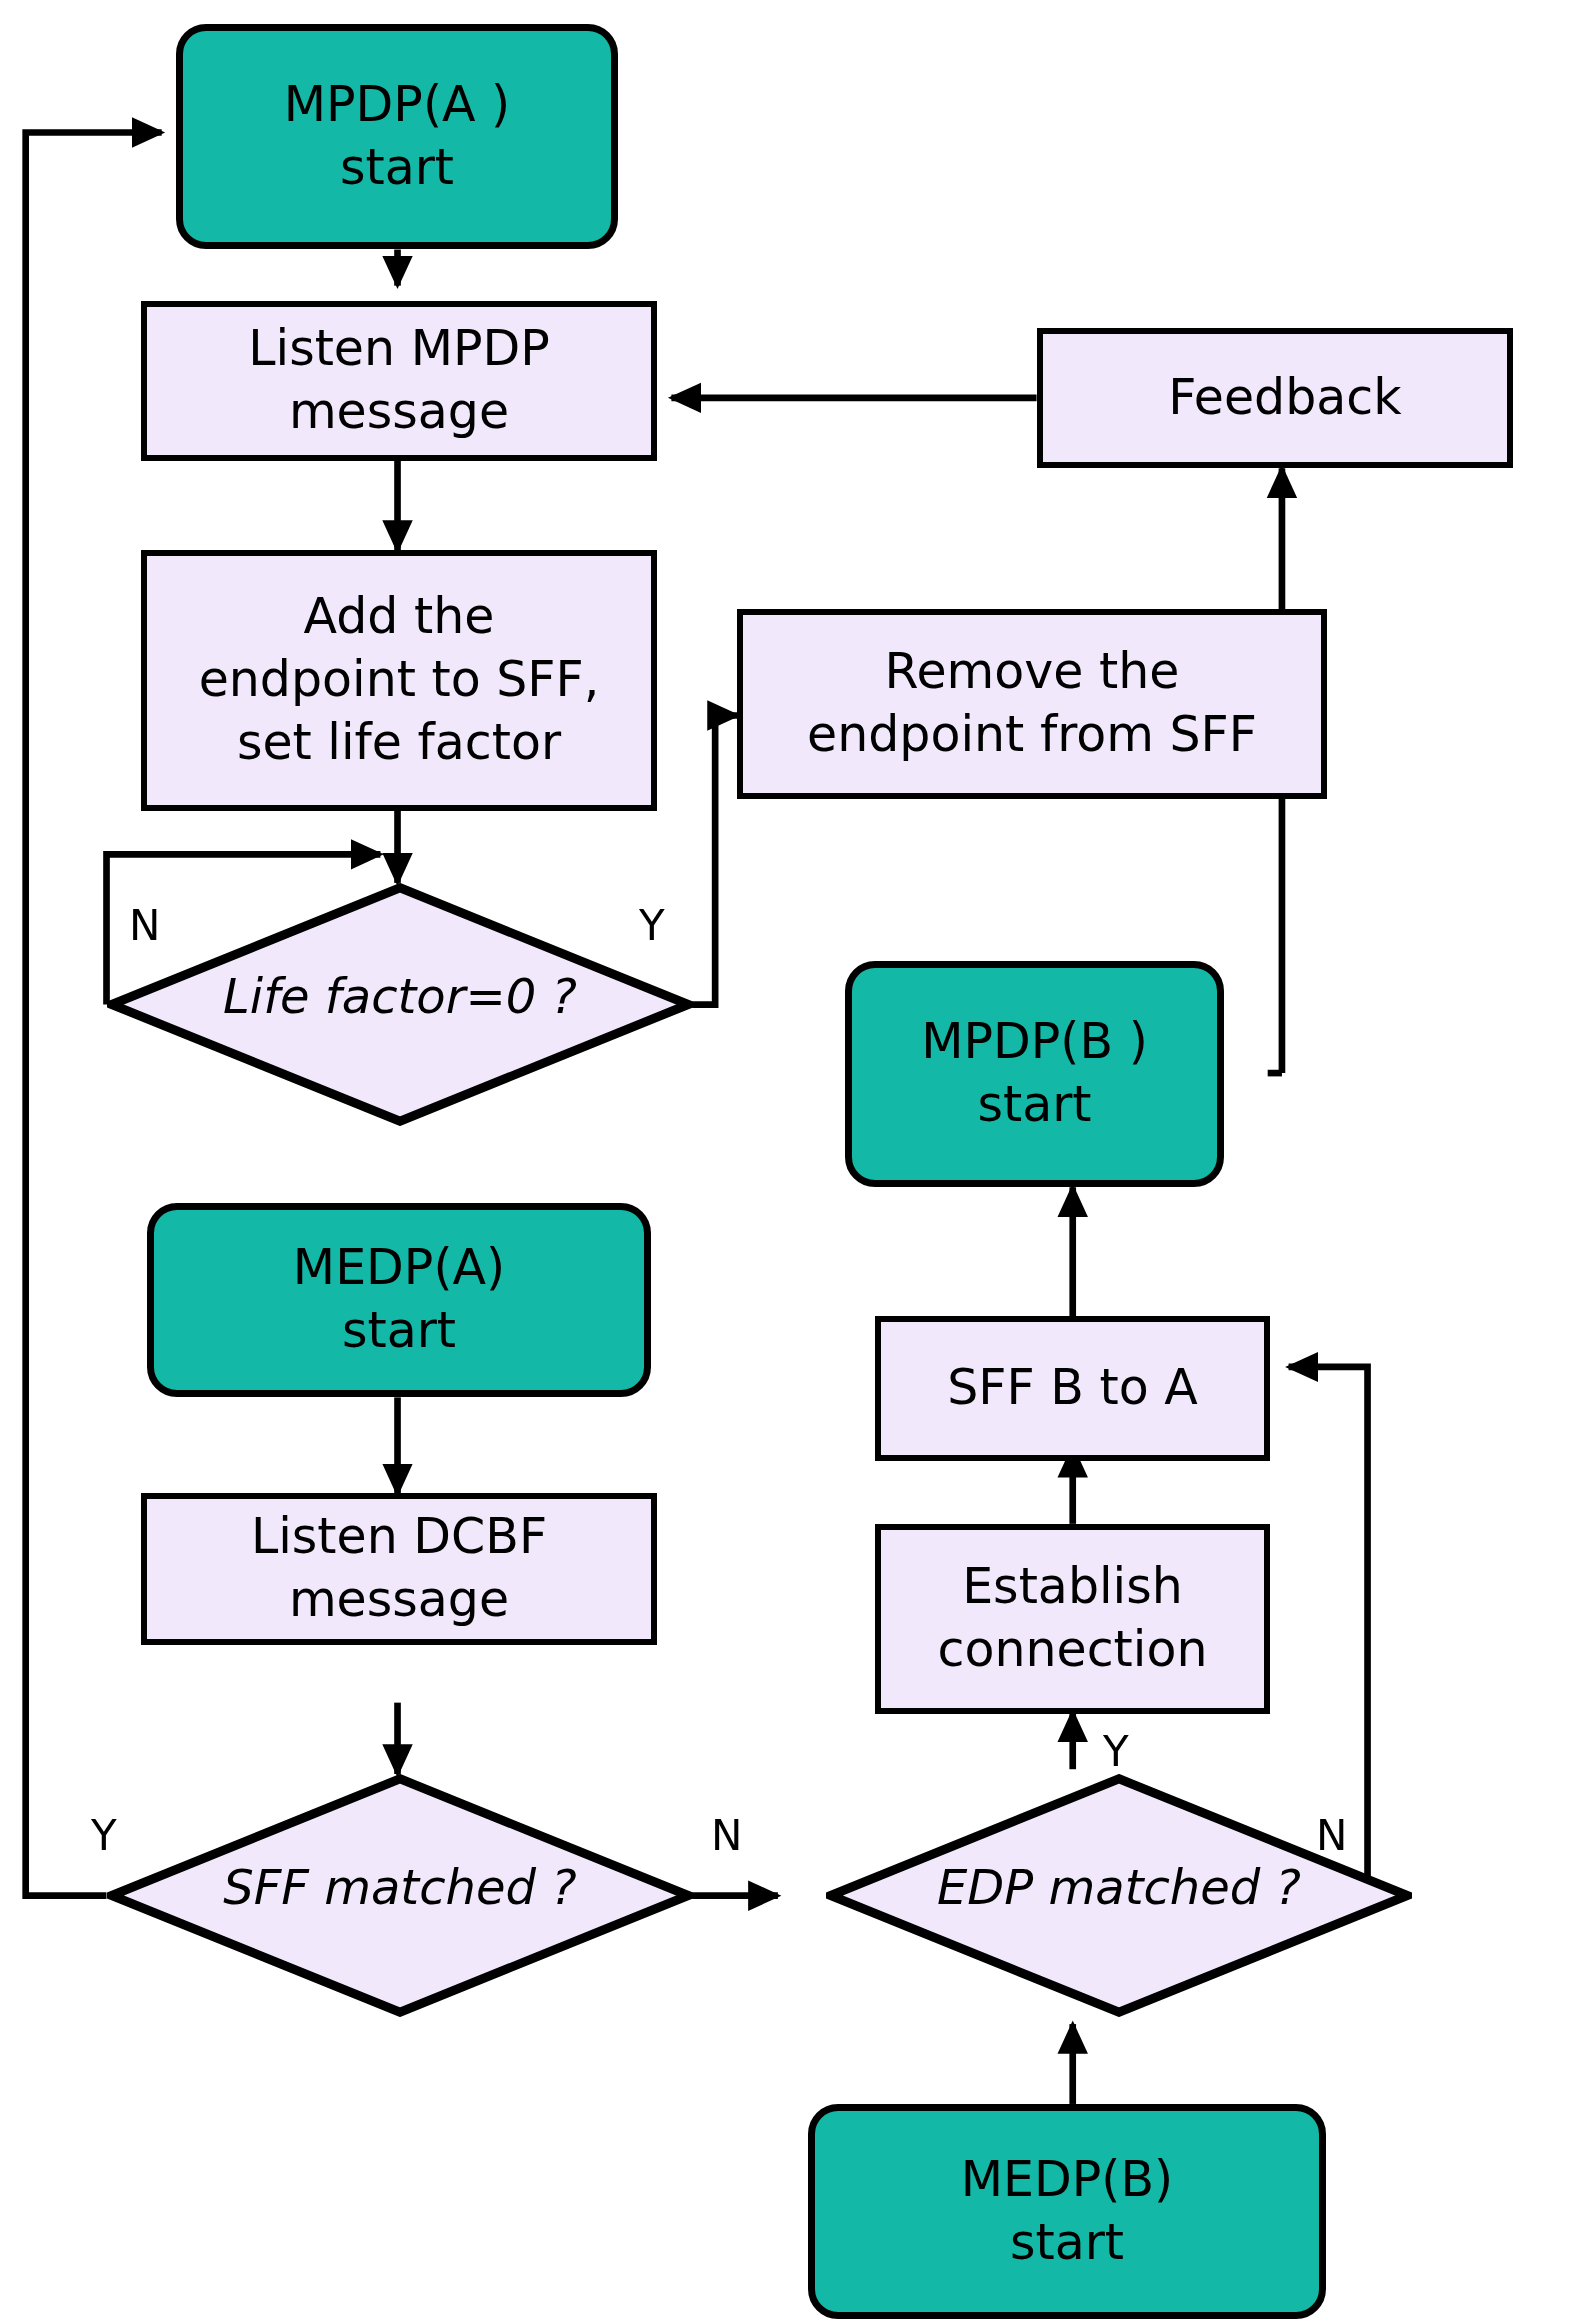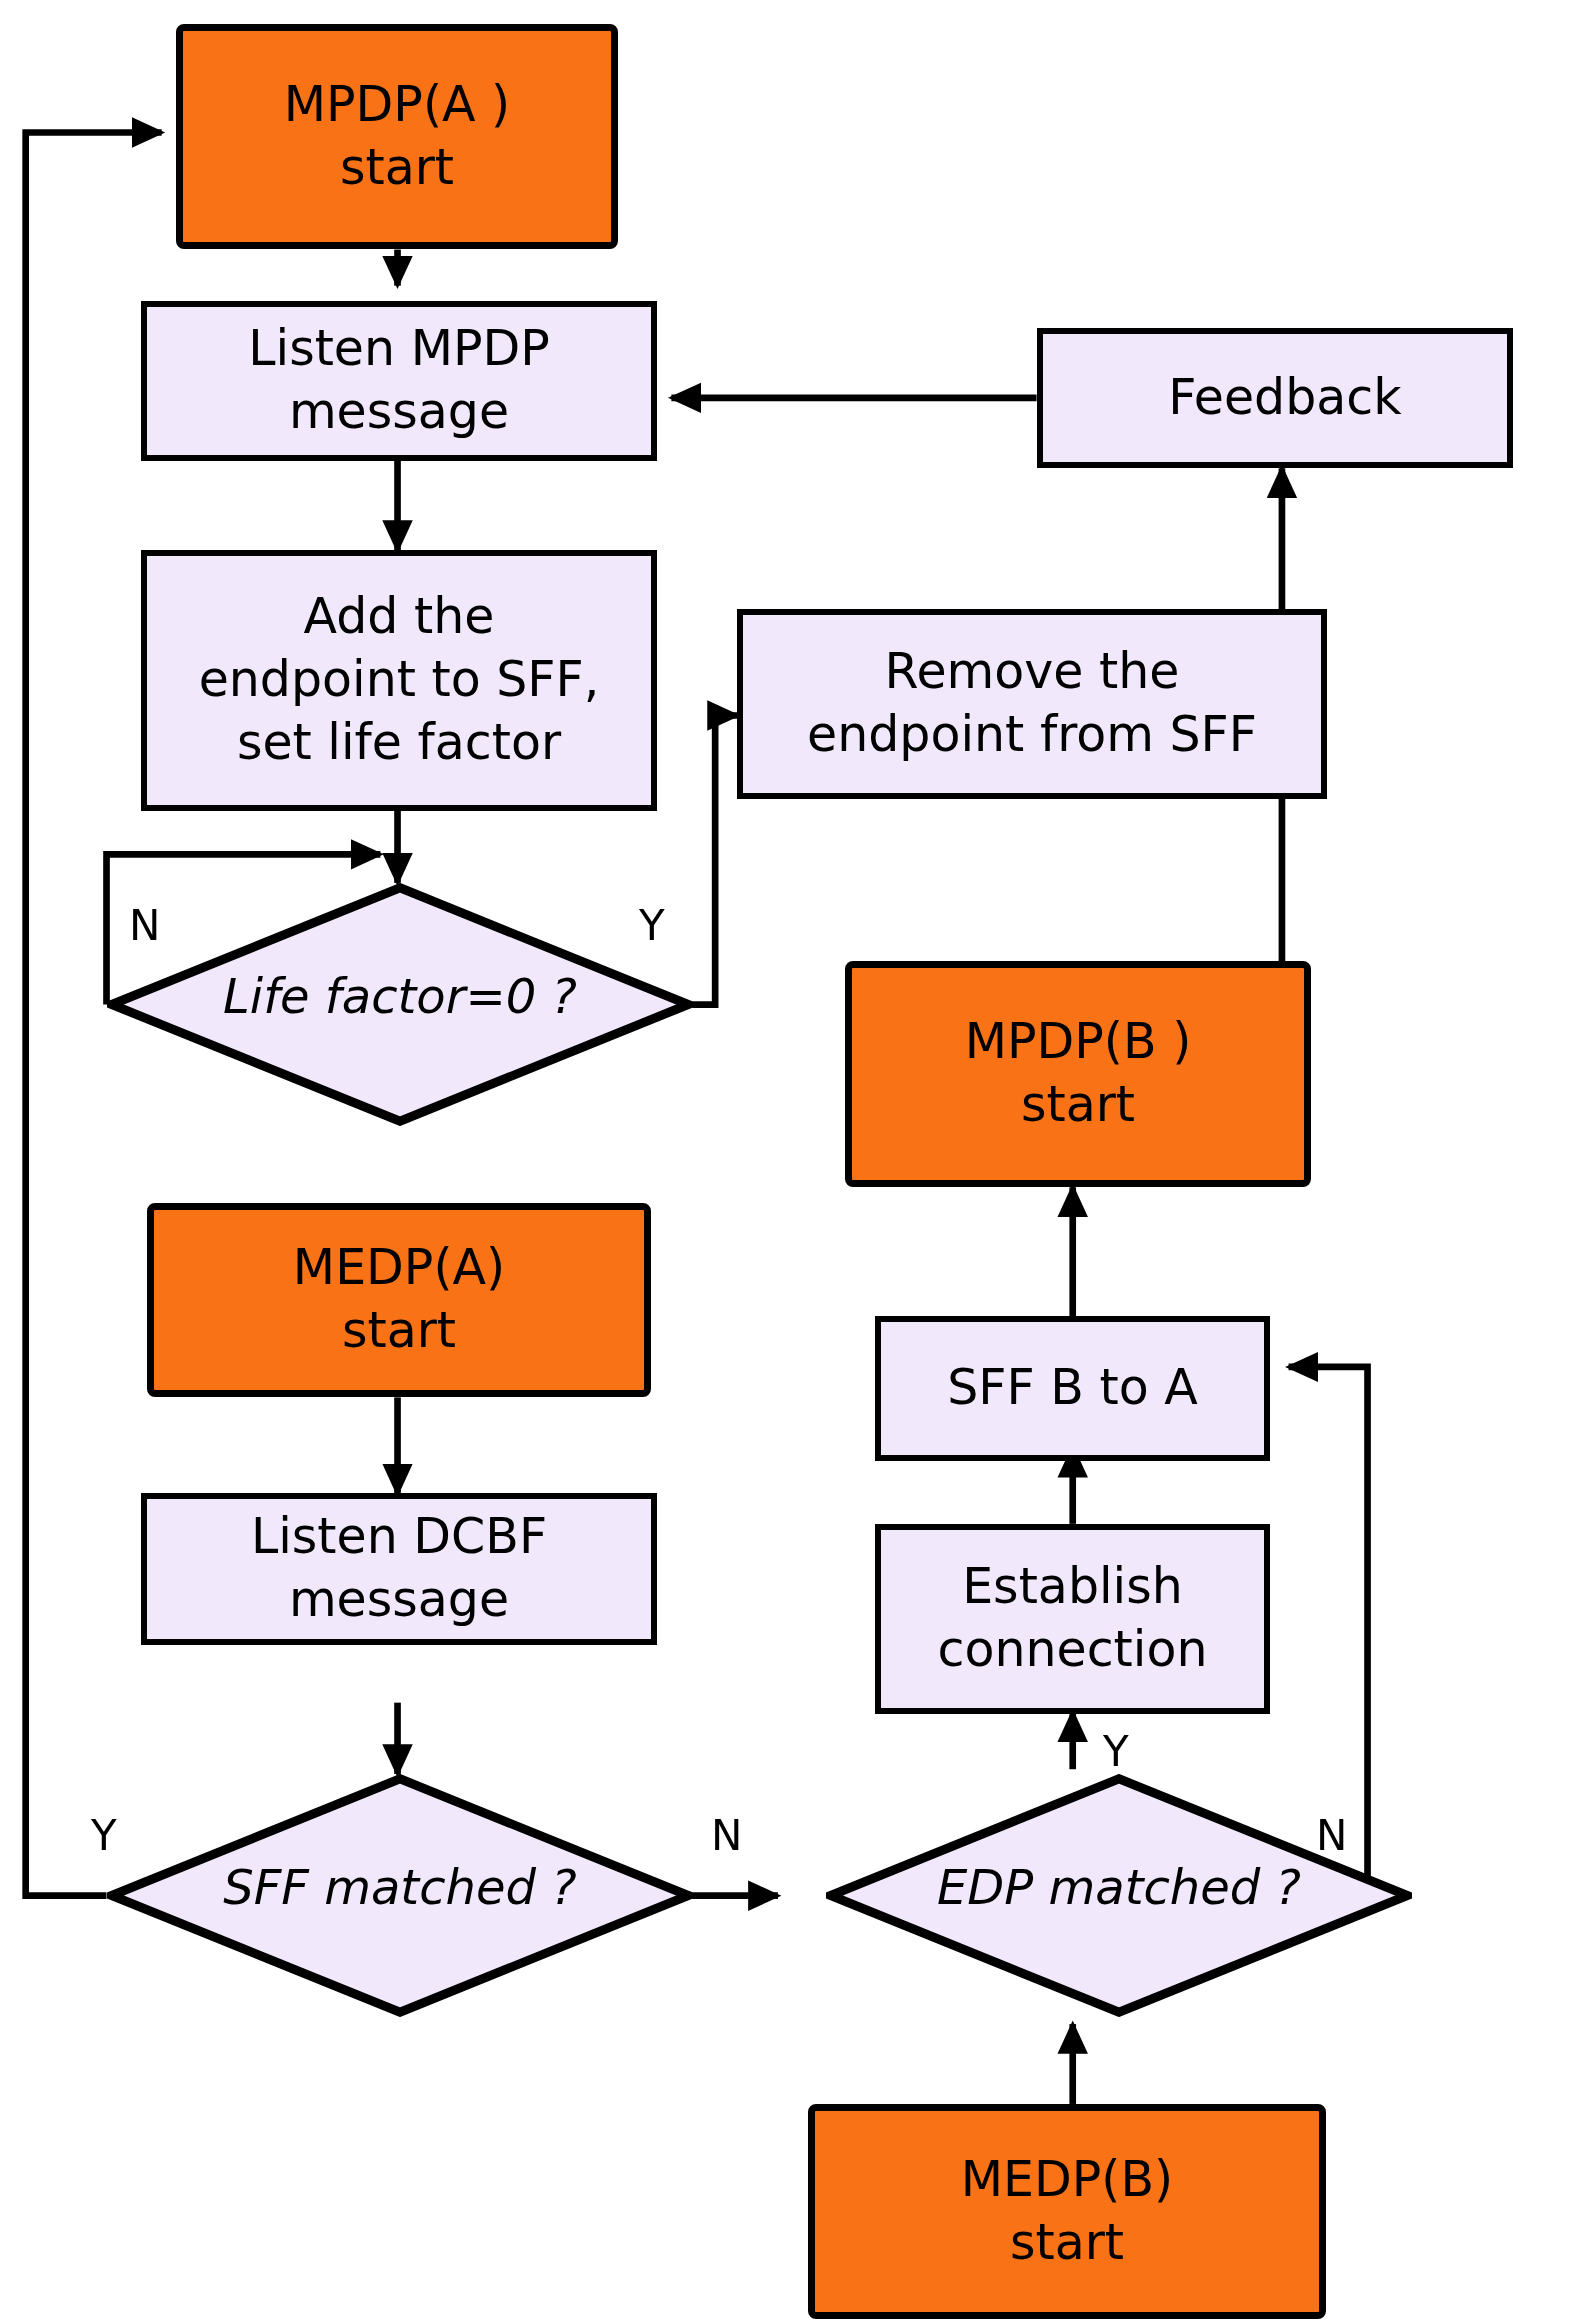--- a/index.html
+++ b/index.html
@@ -39,22 +39,22 @@
     display: block;
     white-space: pre-line;
     line-height: 1.28;
   }
   .proc {
     border: 6.7px solid #000000;
     background: #f1e9fb;
   }
   .term {
     border: 7.6px solid #000000;
-    background: #f97316;
-    border-radius: 8px;
+    background: #14b8a6;
+    border-radius: 30px;
   }
   .decision {
     background: transparent;
     border: none;
     font-style: italic;
   }
   .decision .dshape {
     position: absolute;
     left: 0; top: 0; width: 100%; height: 100%;
   }
@@ -145,21 +145,21 @@
 endpoint from SFF</span>
   </div>
 
   <div class="node decision" style="left:107px; top:883px; width:586px; height:243px; font-size:48px;">
     <svg class="dshape" viewBox="0 0 616 256" preserveAspectRatio="none">
       <polygon points="308,5 611,128 308,251 5,128" fill="#f1e9fb" stroke="#000000" stroke-width="9" vector-effect="non-scaling-stroke"></polygon>
     </svg>
     <span class="label" style="transform: translateY(-7.6px);">Life factor=0 ?</span>
   </div>
 
-  <div class="node term" style="left:845px; top:961px; width:466px; height:226px; font-size:49px;">
+  <div class="node term" style="left:845px; top:961px; width:379px; height:226px; font-size:49px;">
     <span class="label">MPDP(B )
 start</span>
   </div>
 
   <div class="node term" style="left:147px; top:1203px; width:504px; height:194px; font-size:49px;">
     <span class="label">MEDP(A)
 start</span>
   </div>
 
   <div class="node proc" style="left:875px; top:1316px; width:395px; height:145px; font-size:49px;">

